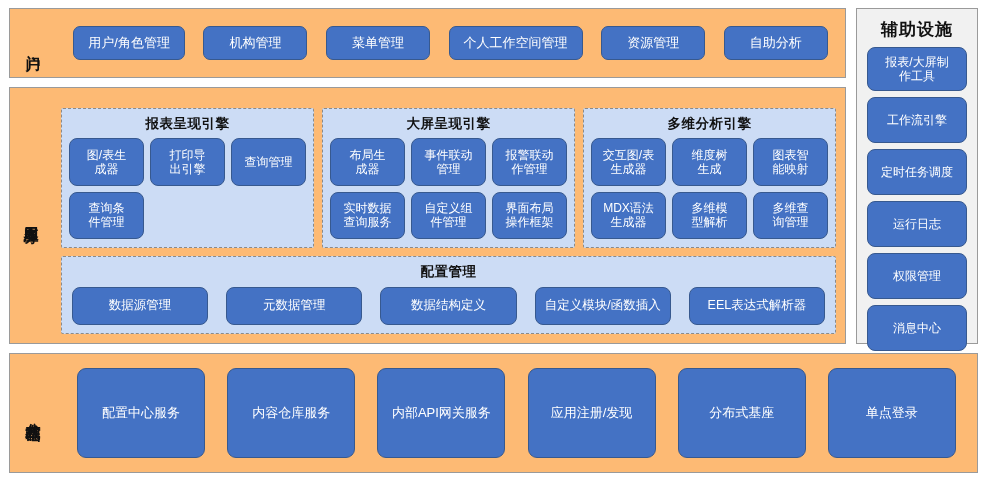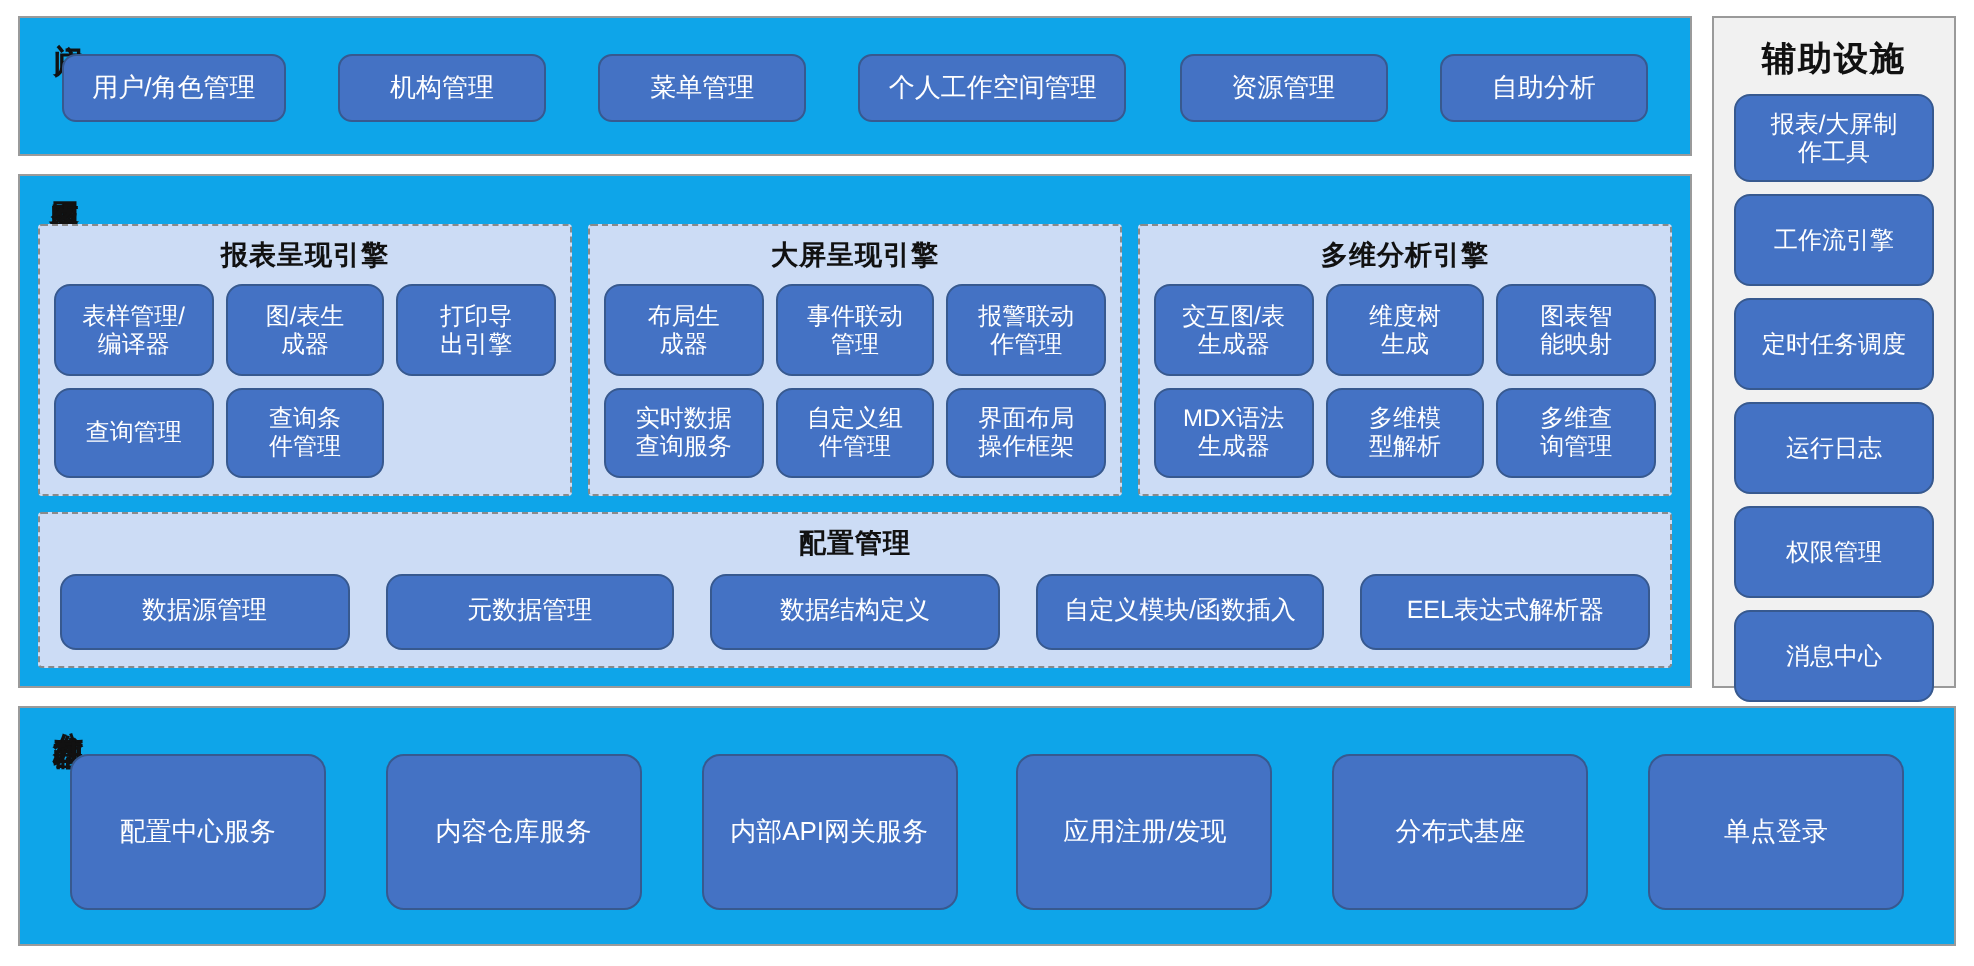--- a/index.html
+++ b/index.html
@@ -32,25 +32,25 @@
   .left-stack {
     display: flex;
     flex-direction: column;
     gap: 9px;
     flex: 1 1 auto;
     min-width: 0;
   }
 
   
   .panel {
-    background: #0ea5e9;
+    background: #fdba74;
     border: 1px solid #9a9a9a;
     box-sizing: border-box;
     display: flex;
-    flex-direction: column;
+    flex-direction: row;
   }
   .panel-label {
     flex: 0 0 auto;
     width: 46px;
     display: flex;
     align-items: center;
     justify-content: center;
     font-size: 15px;
     font-weight: bold;
     color: #111111;
@@ -226,21 +226,21 @@
   .distbase {
     flex: 0 0 auto;
     height: 120px;
   }
   .distbase .panel-body {
     align-items: center;
     justify-content: space-around;
     padding: 0 10px;
   }
   .distbase .btn {
-    height: 78px;
+    height: 90px;
     flex: 0 0 auto;
     min-width: 128px;
     padding: 2px 12px;
     font-size: 13px;
     border-radius: 9px;
   }
 </style>
 </head>
 <body>
 
@@ -264,22 +264,20 @@
 
       <div class="panel appsvc">
         <div class="panel-label vert narrow">应用服务</div>
         <div class="panel-body">
 
           <div class="engines-row">
 
             <div class="engine">
               <div class="engine-title">报表呈现引擎</div>
               <div class="engine-grid">
-                <div class="btn">表样管理/
-编译器</div>
                 <div class="btn">图/表生
 成器</div>
                 <div class="btn">打印导
 出引擎</div>
                 <div class="btn">查询管理</div>
                 <div class="btn">查询条
 件管理</div>
               </div>
             </div>
 

